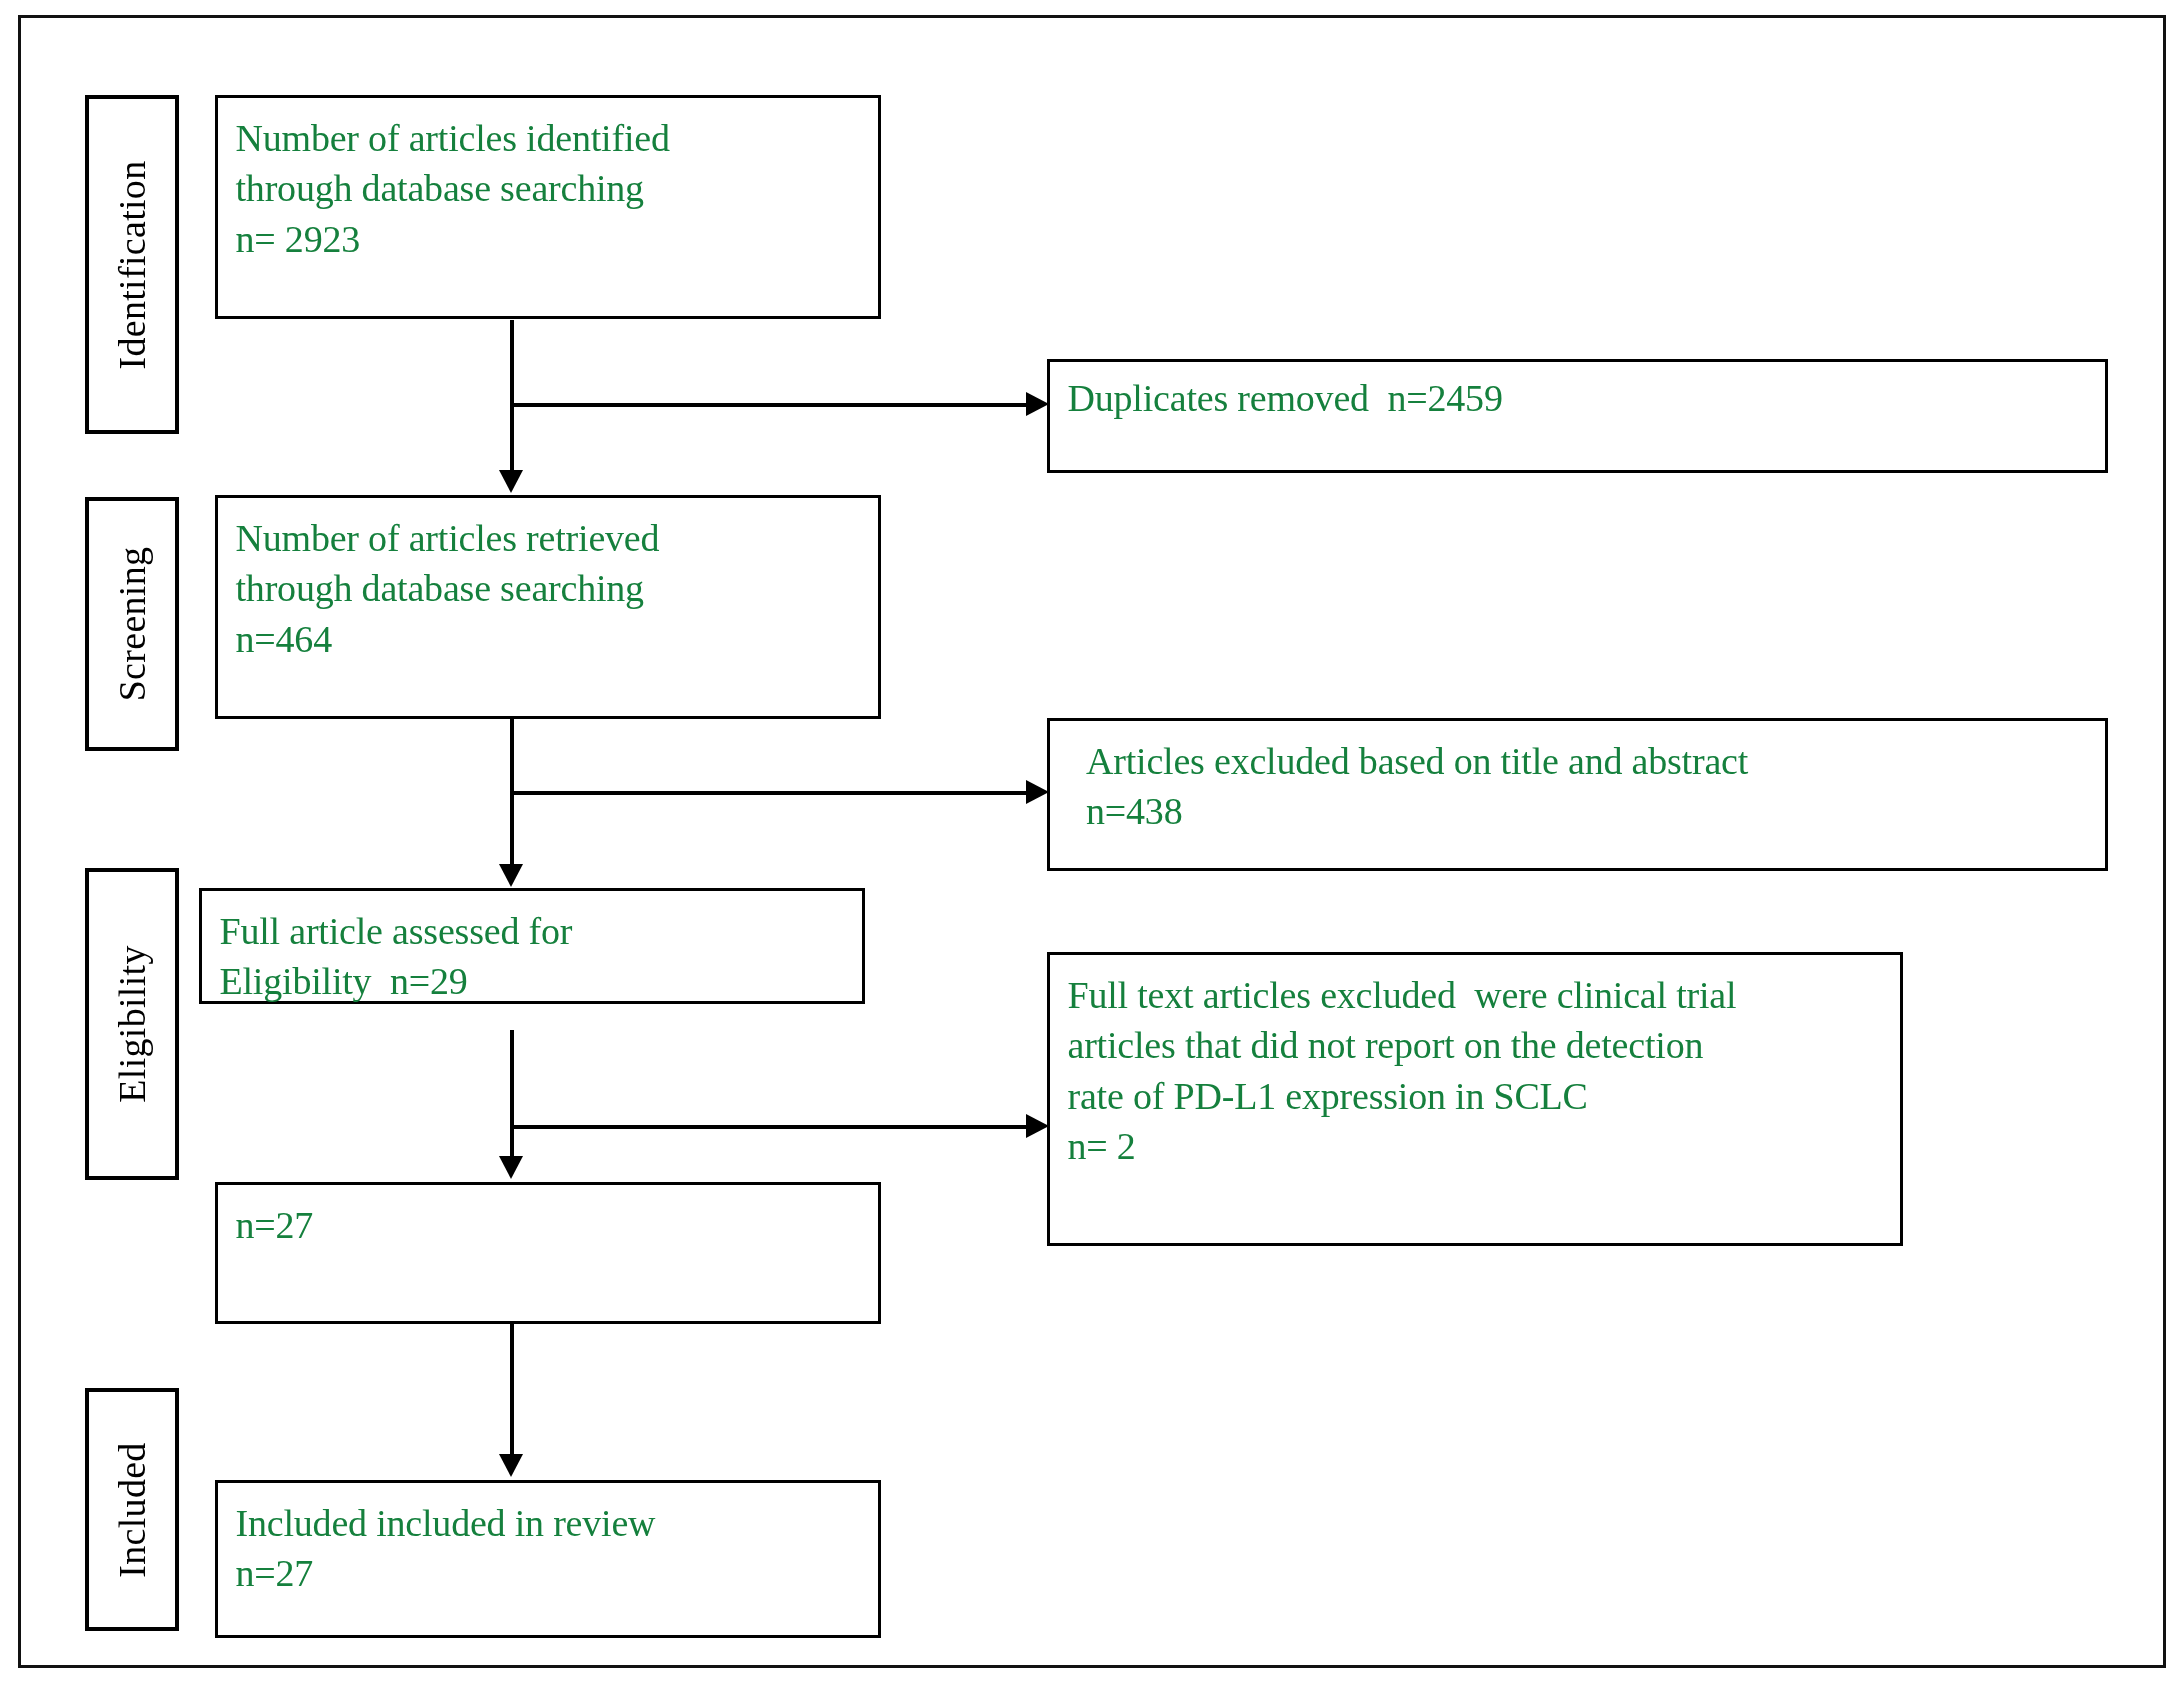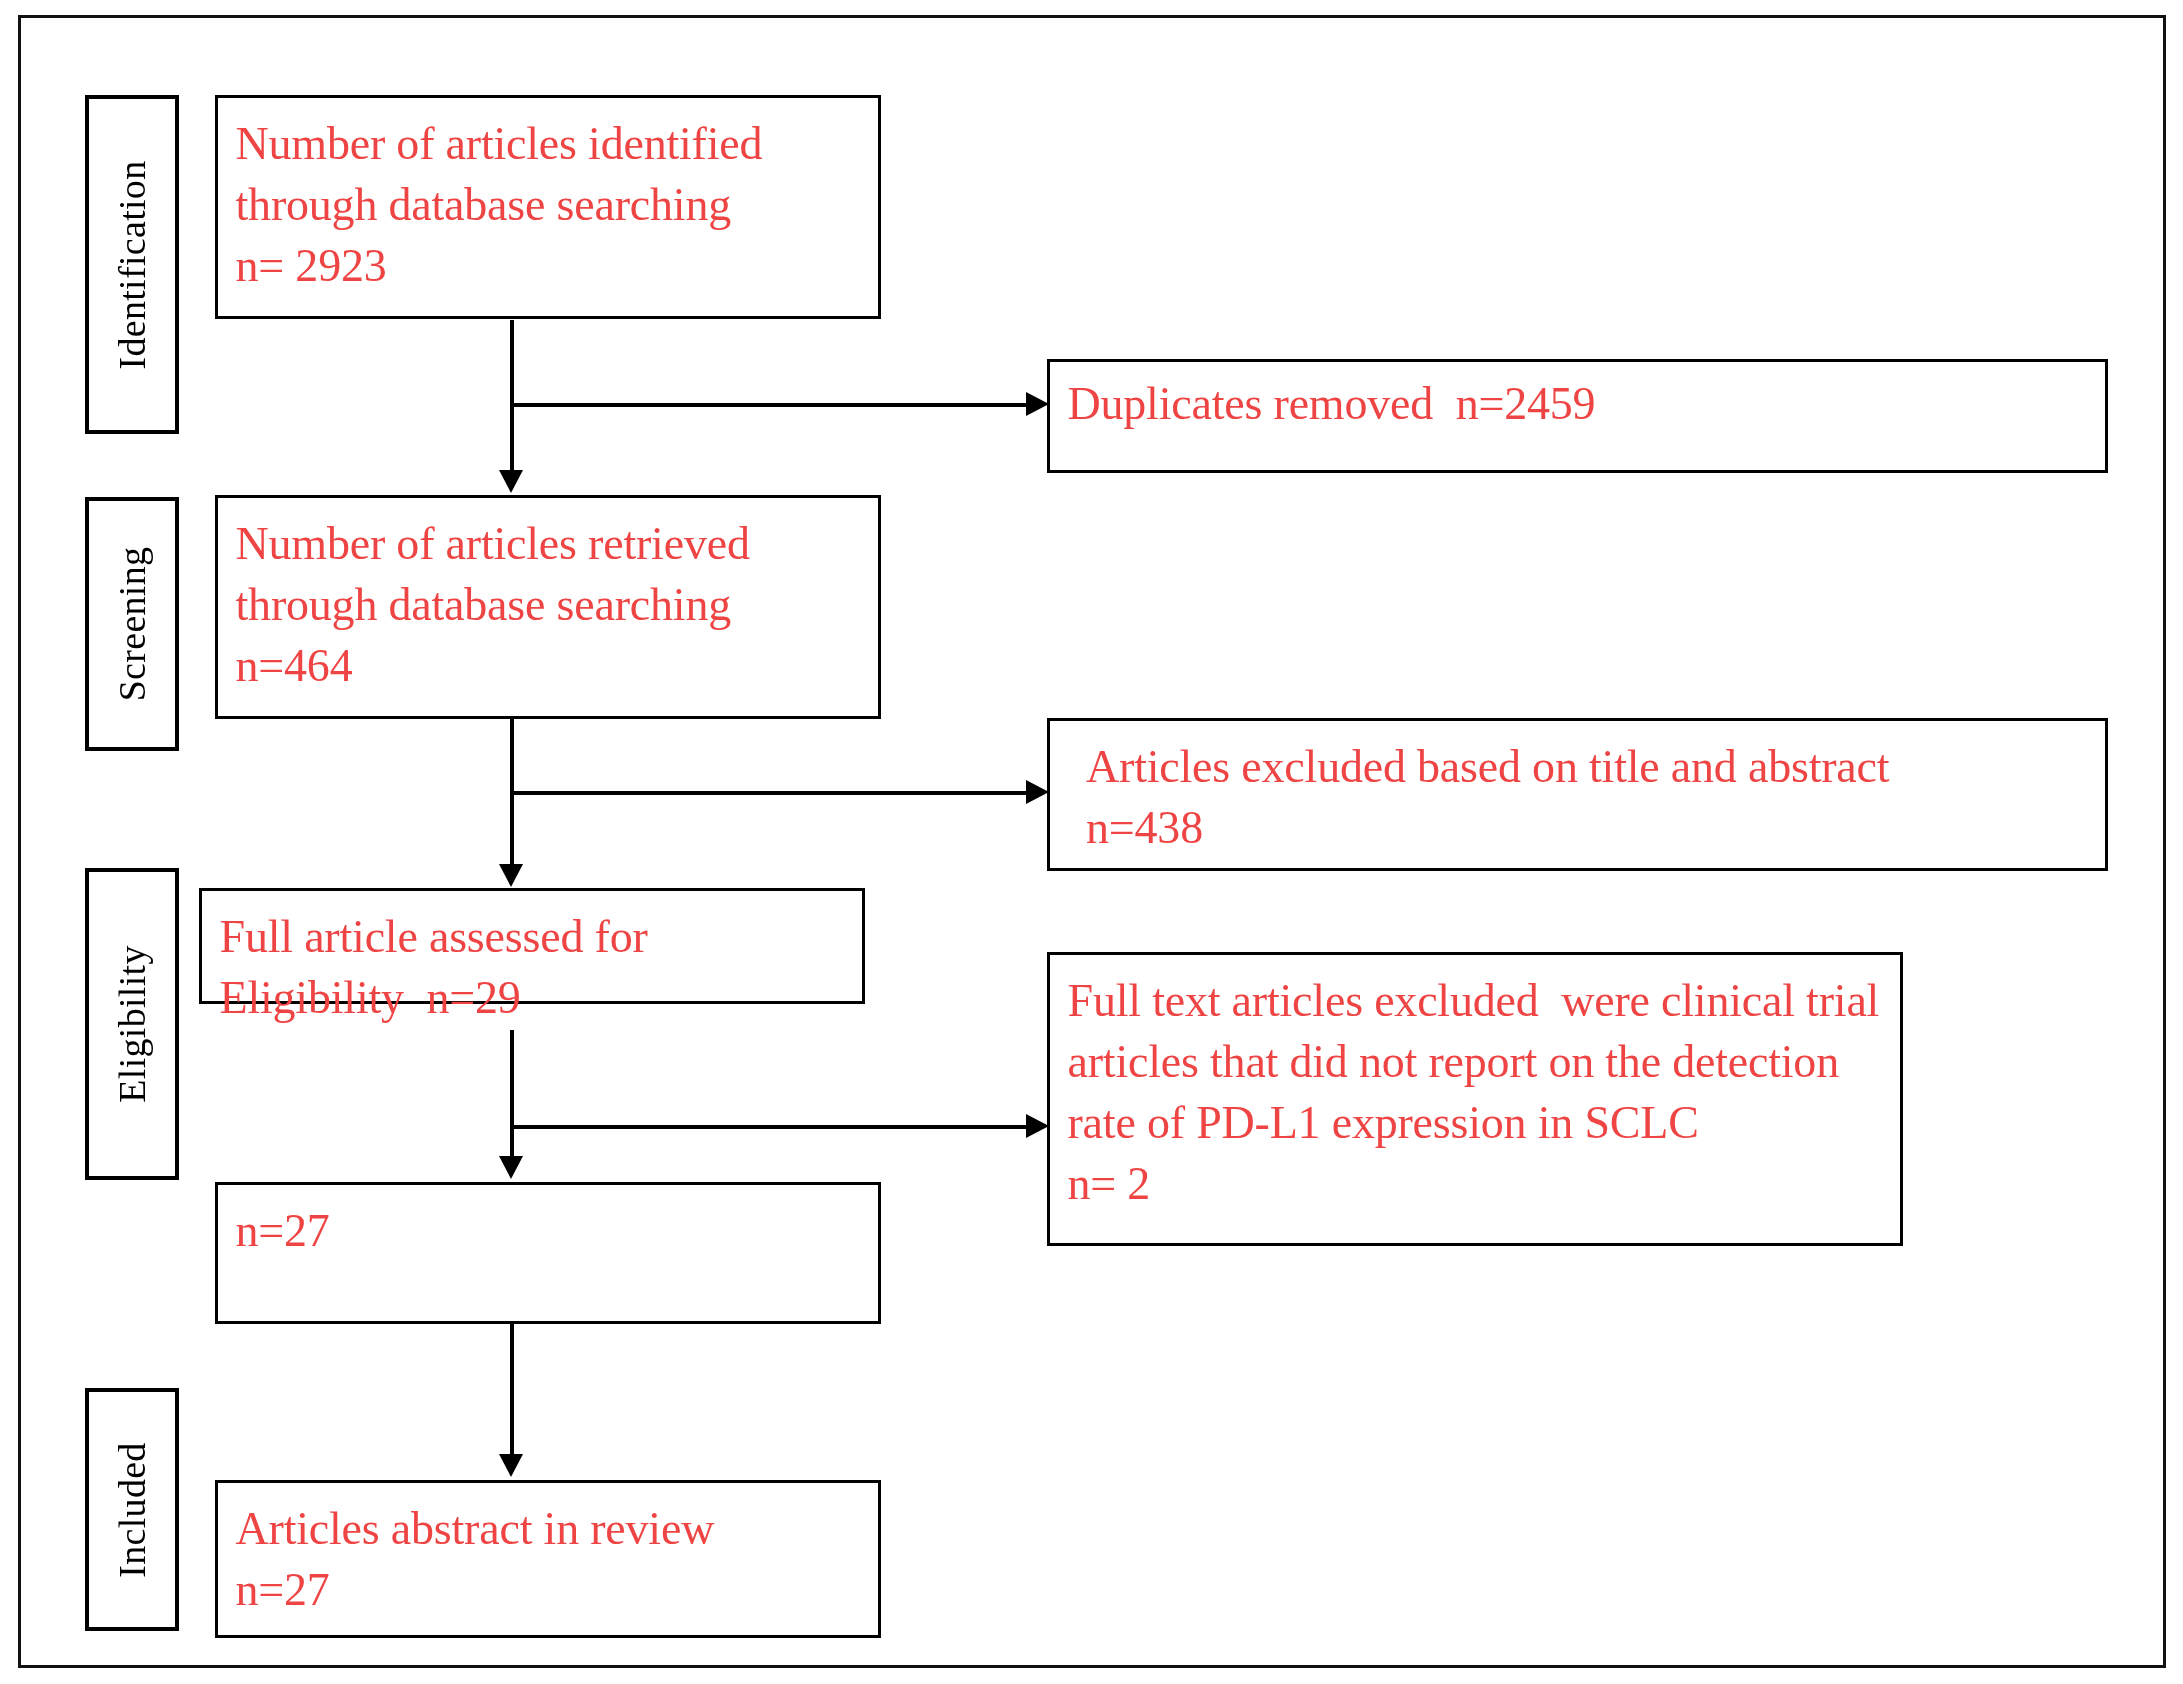--- a/index.html
+++ b/index.html
@@ -34,23 +34,23 @@
   
   .fbox {
     position: absolute;
     border: 3.4px solid #000000;
     box-sizing: border-box;
     background: #ffffff;
     padding: 14.8px 17.5px 12px 17.5px;
   }
   .fbox .line {
     display: block;
-    font-size: 46px;
+    font-size: 38px;
     line-height: 1.33;
-    color: #ef4444;
+    color: #15803d;
     white-space: pre;
     letter-spacing: -0.2px;
   }
 
   
   .stage {
     position: absolute;
     border: 4px solid #000000;
     box-sizing: border-box;
     background: #ffffff;
@@ -152,21 +152,21 @@
   <div class="arrow-right" style="left:1026px; top:1114px;"></div>
 
   <div class="fbox" style="left:215px; top:1182px; width:666px; height:142px;">
     <span class="line">n=27</span>
   </div>
 
   <div class="vline" style="left:510px; top:1324px; height:133px;"></div>
   <div class="arrow-down" style="left:499px; top:1454px;"></div>
 
   <div class="fbox" style="left:215px; top:1480px; width:666px; height:158px;">
-    <span class="line">Articles abstract in review</span>
+    <span class="line">Included included in review</span>
     <span class="line">n=27</span>
   </div>
 
   <div class="fbox" style="left:1047px; top:359px; width:1061px; height:114px; padding-top:10.7px;">
     <span class="line">Duplicates removed  n=2459</span>
   </div>
 
   <div class="fbox" style="left:1047px; top:718px; width:1061px; height:153px;padding-left:36px;">
     <span class="line">Articles excluded based on title and abstract</span>
     <span class="line">n=438</span>

